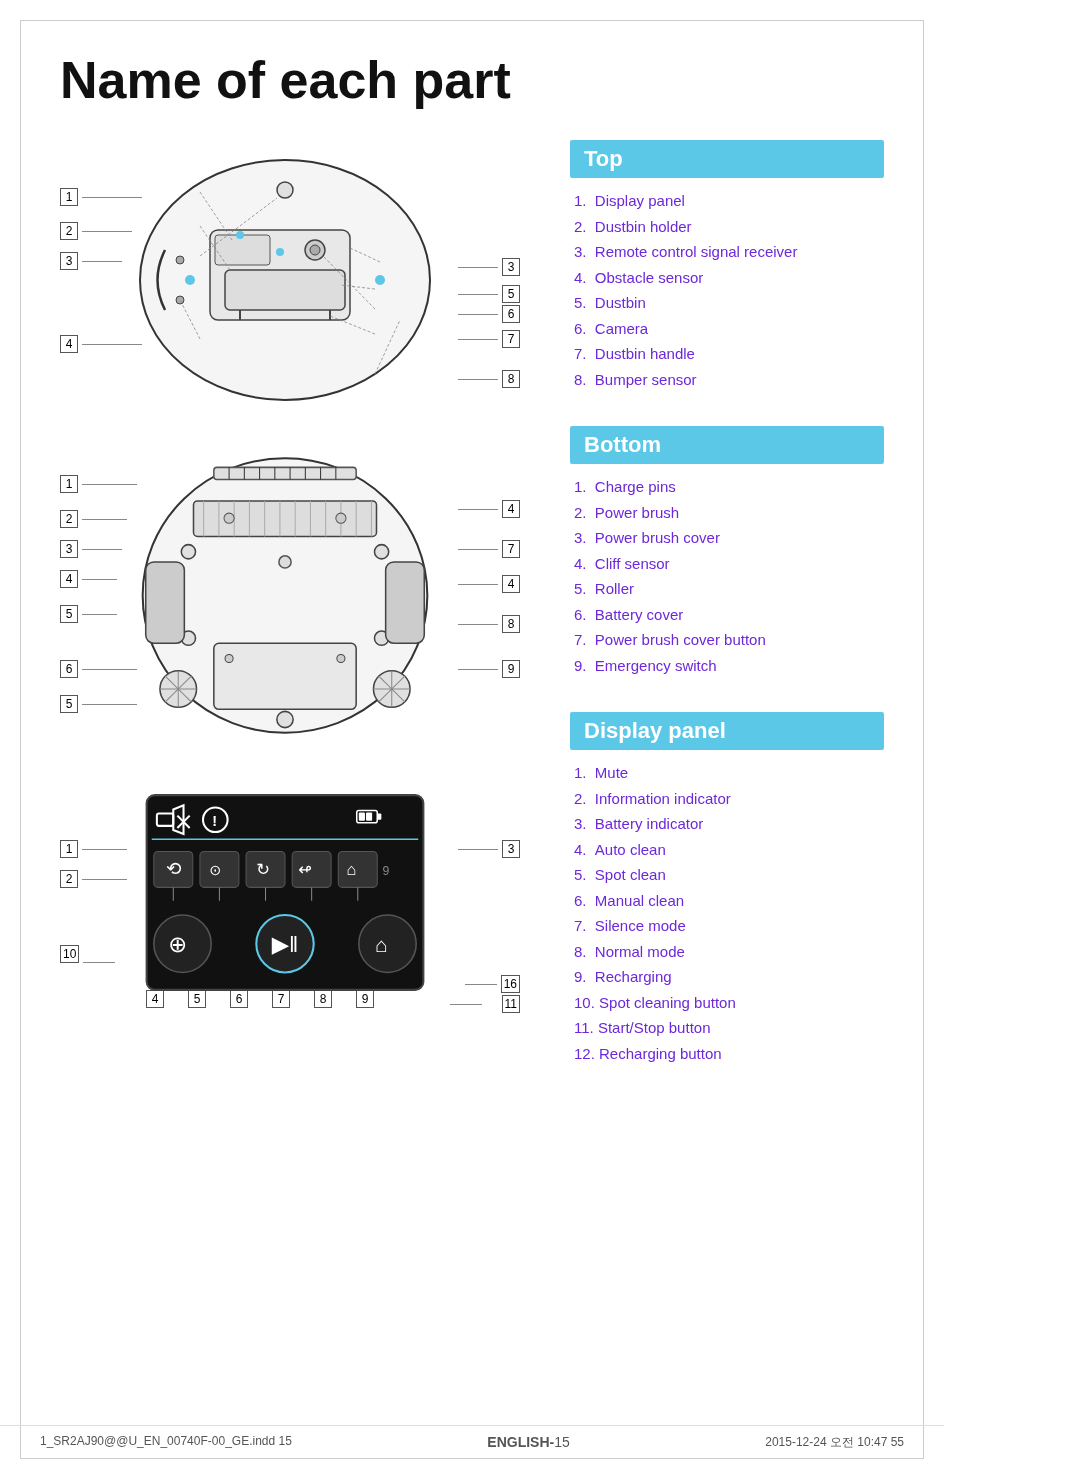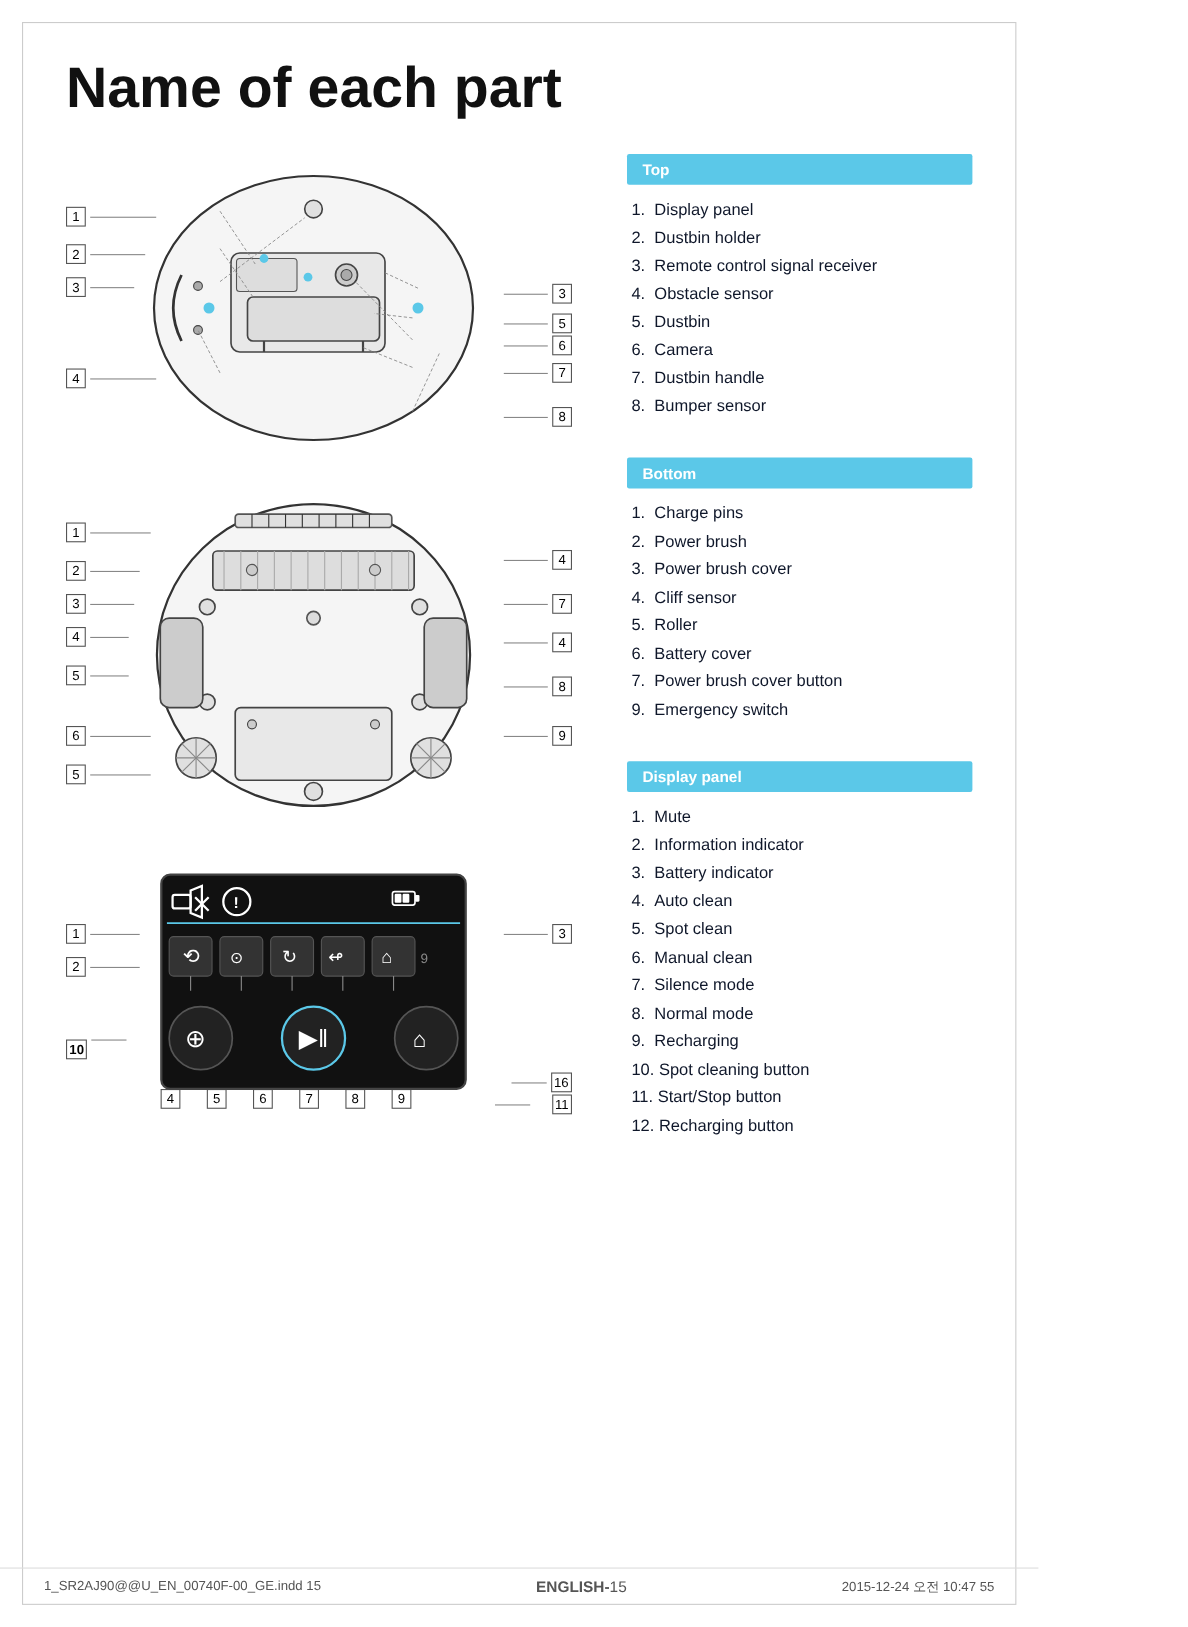--- a/index.html
+++ b/index.html
@@ -65,36 +65,36 @@
       line-height: 16px;
       font-size: 12px;
       padding: 0 2px;
       background: #fff;
     }
 
     
     .section-header {
       background: #5bc8e8;
       color: #fff;
-      font-size: 14px;
+      font-size: 22px;
       font-weight: bold;
       padding: 6px 14px;
       margin-bottom: 10px;
       border-radius: 2px;
     }
 
     .section-list {
       list-style: none;
       padding: 0;
       margin: 0;
     }
 
     .section-list li {
       font-size: 15px;
-      color: #0f172a;
+      color: #6d28d9;
       line-height: 1.7;
       padding-left: 4px;
     }
 
     
     .page-footer {
       position: absolute;
       bottom: 28px;
       left: 0;
       right: 0;
@@ -346,21 +346,21 @@
         <div style="position:relative; width:460px; height:220px; margin-top:15px;">
 
           <div style="position:absolute; left:0; top:50px; display:flex; align-items:center; gap:4px;">
             <span class="num-box">1</span>
             <div style="width:45px; height:1px; background:#888;"></div>
           </div>
           <div style="position:absolute; left:0; top:80px; display:flex; align-items:center; gap:4px;">
             <span class="num-box">2</span>
             <div style="width:45px; height:1px; background:#888;"></div>
           </div>
-          <div style="position:absolute; left:0; top:155px; display:flex; align-items:flex-start; gap:4px;font-weight:bold;">
+          <div style="position:absolute; left:0; top:155px; display:flex; align-items:flex-end; gap:4px;">
             <span class="num-box">10</span>
             <div style="width:32px; height:1px; background:#888;"></div>
           </div>
 
           <div style="position:absolute; right:0; top:50px; display:flex; align-items:center; gap:4px; flex-direction:row-reverse;">
             <span class="num-box">3</span>
             <div style="width:40px; height:1px; background:#888;"></div>
           </div>
           <div style="position:absolute; right:0; top:185px; display:flex; align-items:center; gap:4px; flex-direction:row-reverse;">
             <span class="num-box">16</span>

